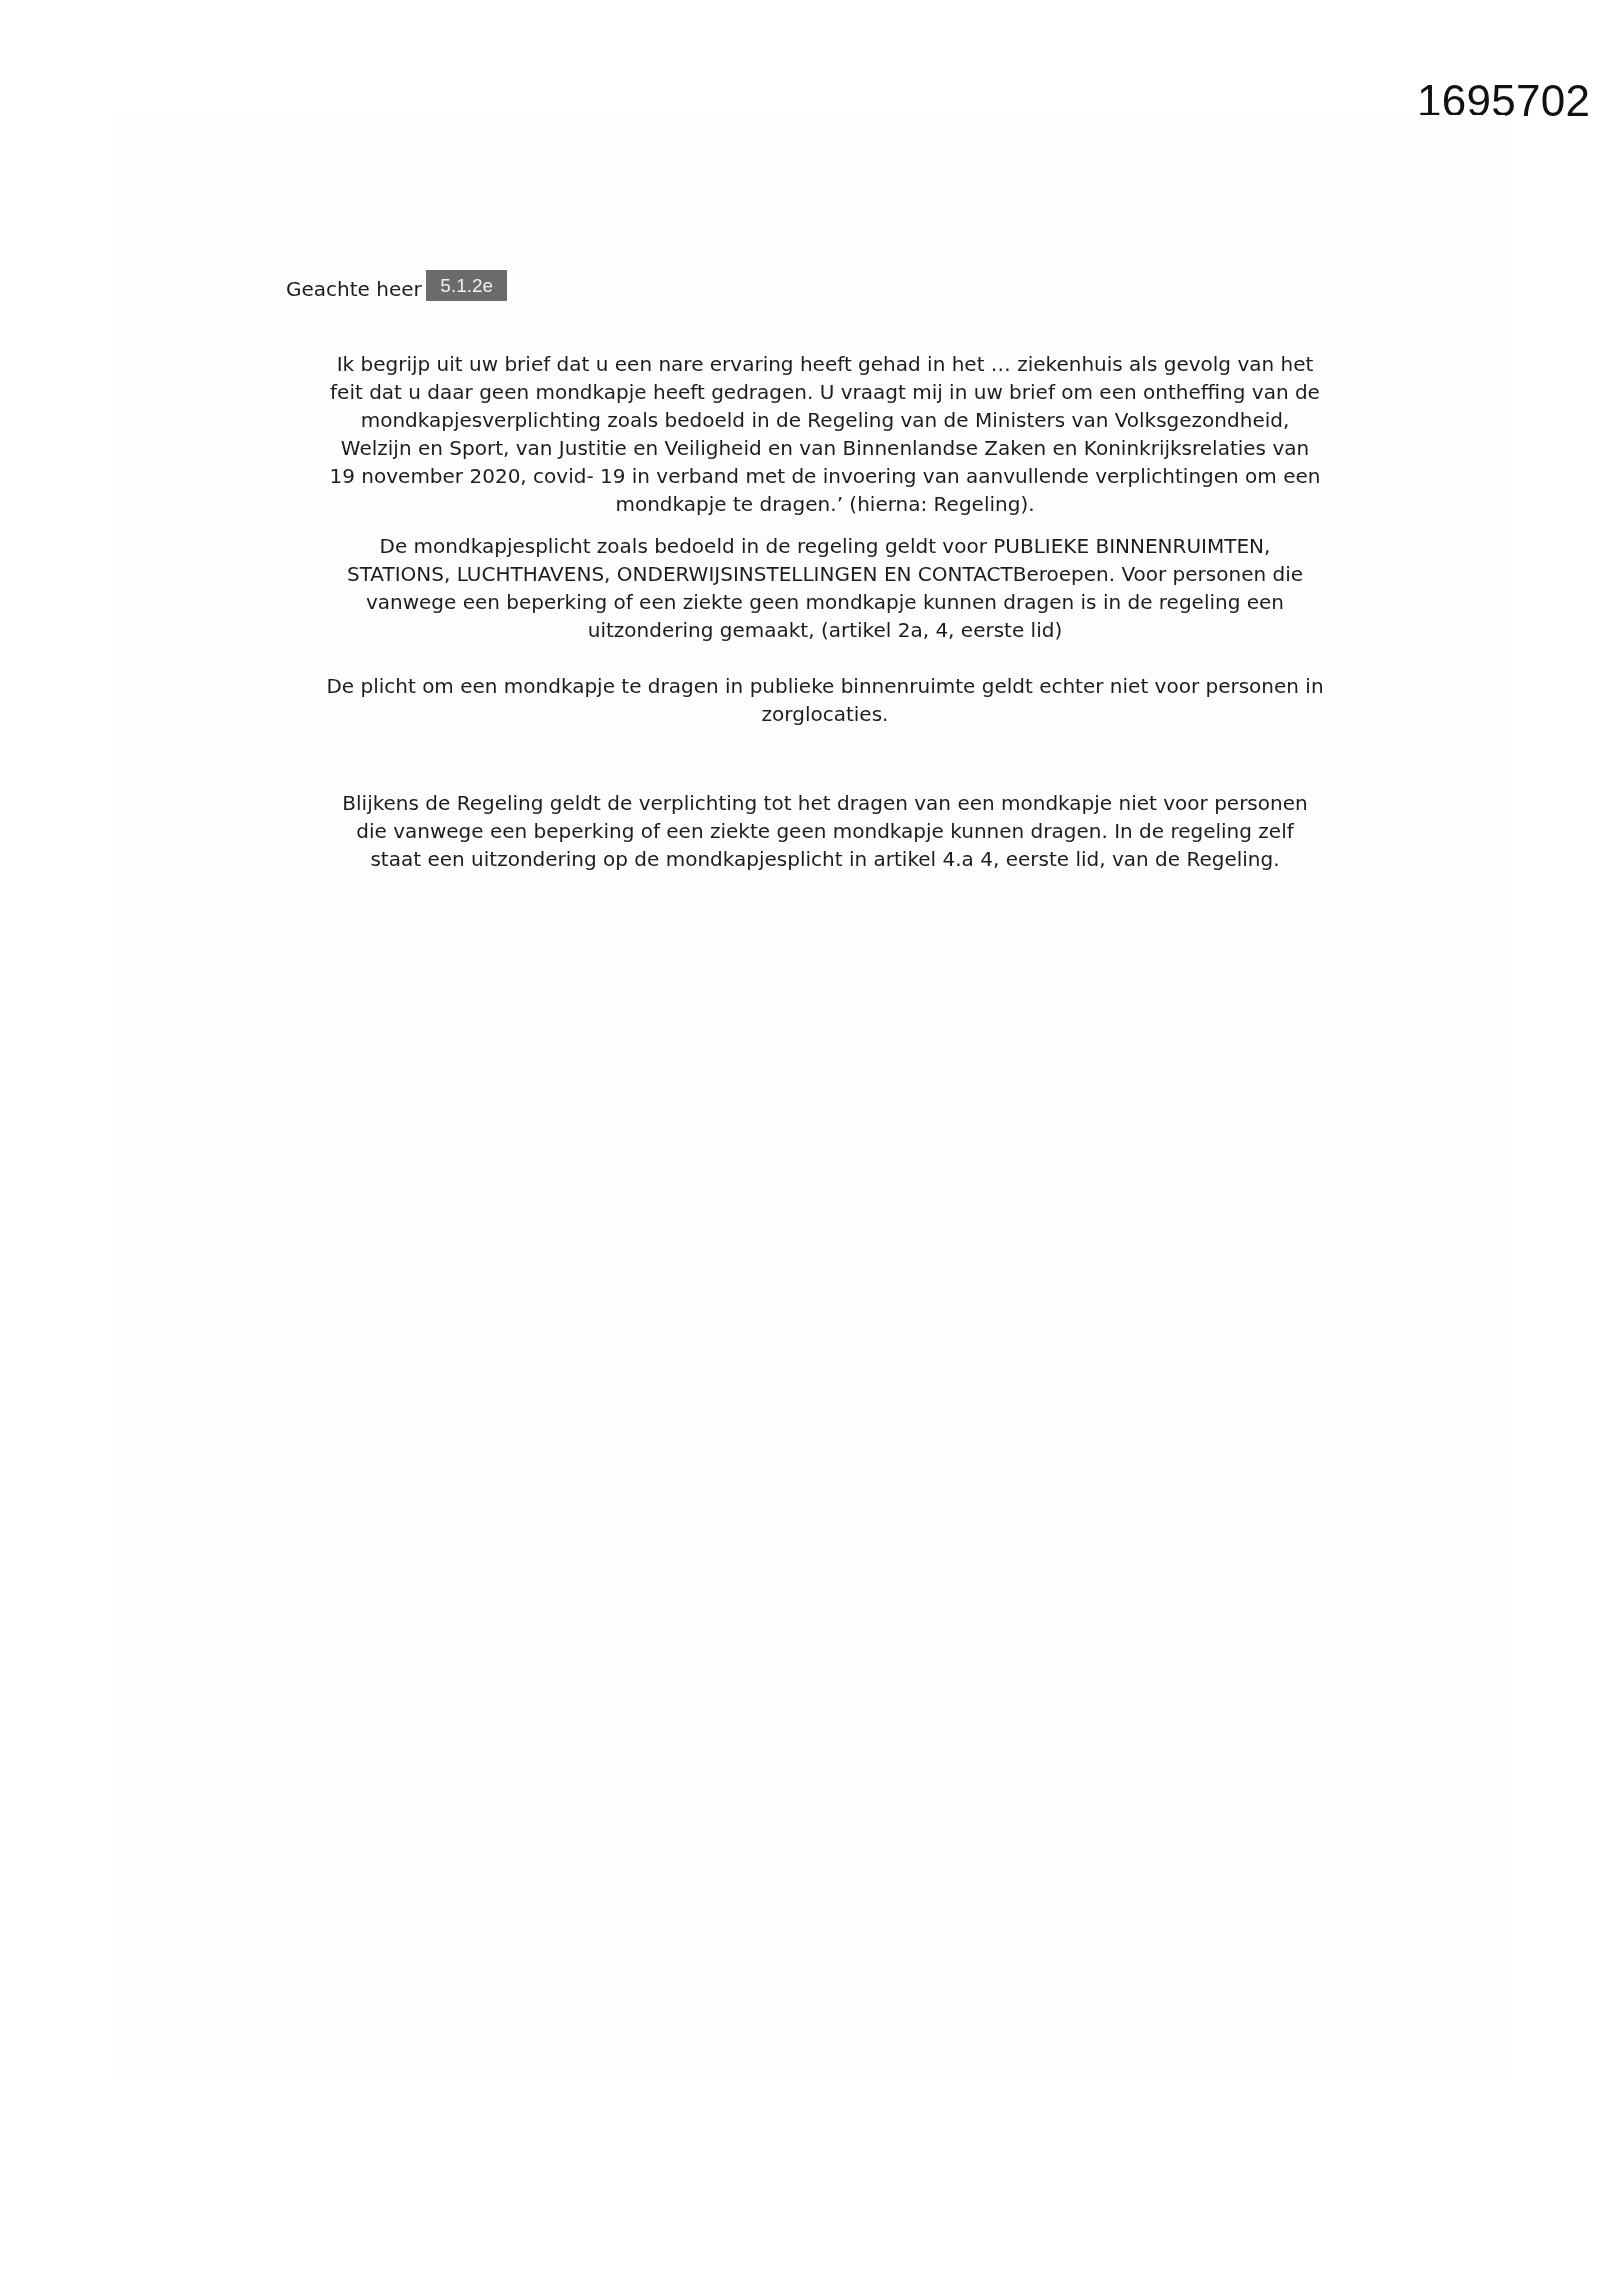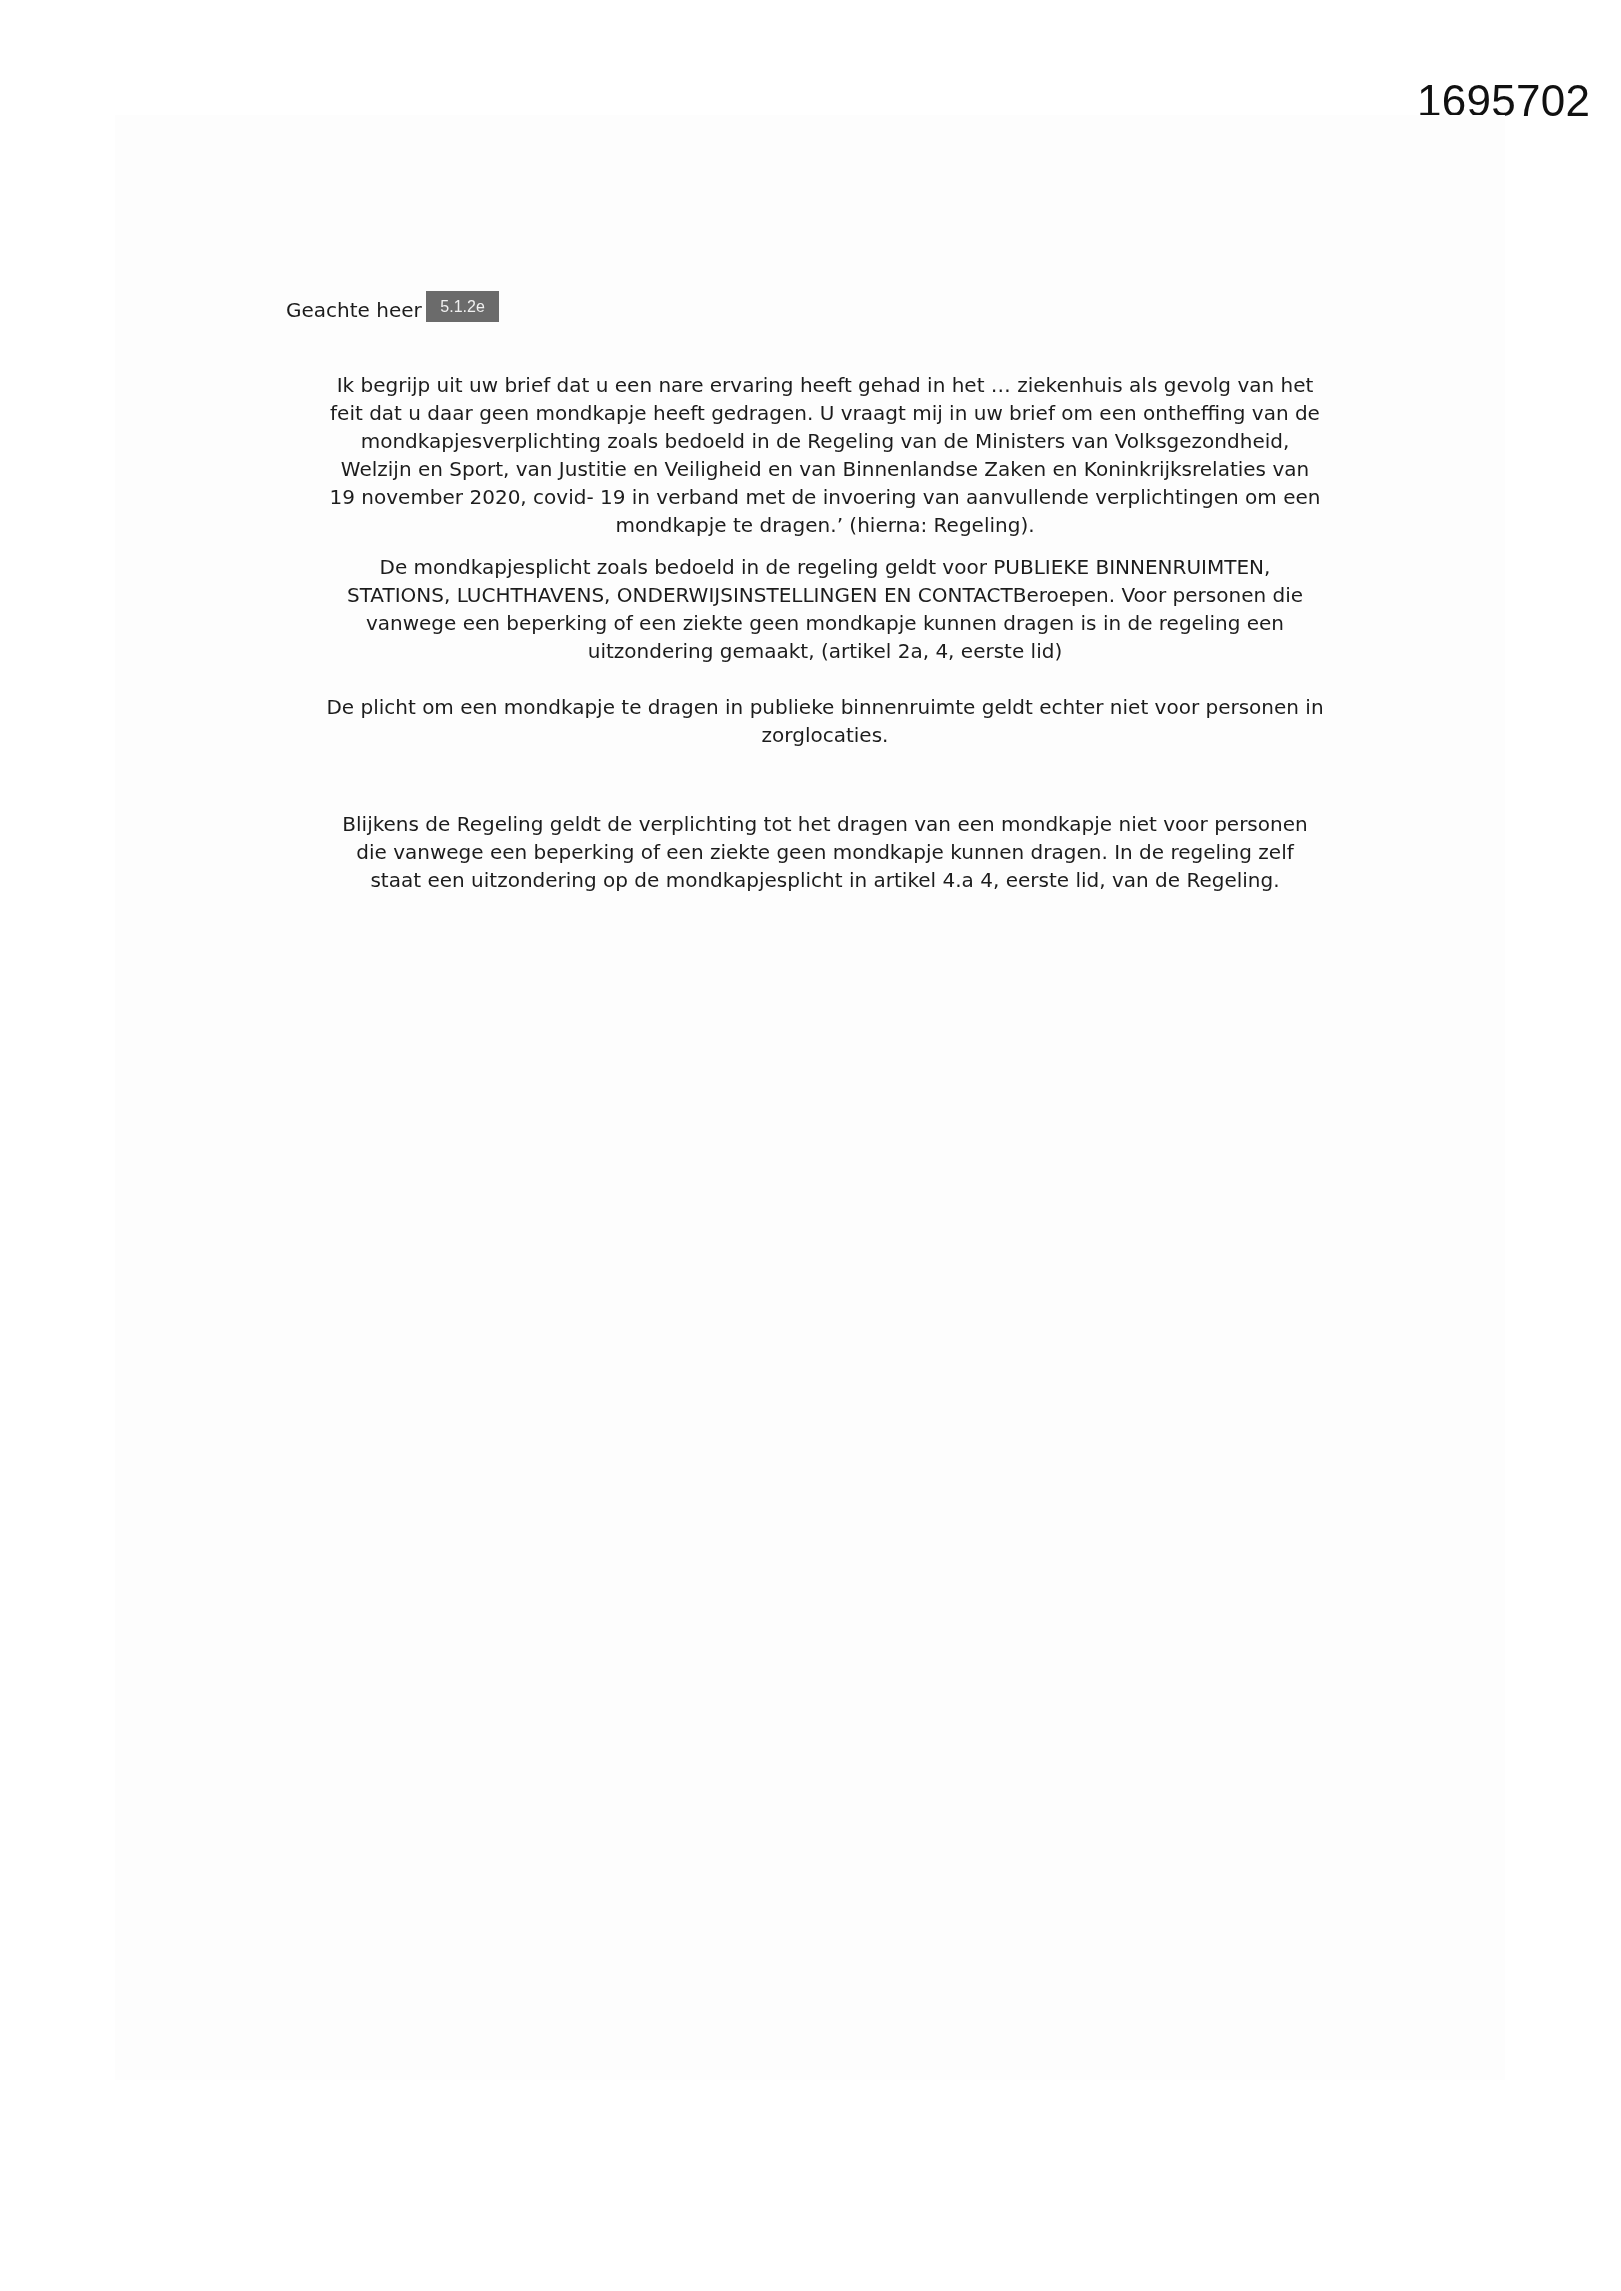--- a/index.html
+++ b/index.html
@@ -28,38 +28,38 @@
       position: absolute;
       left: 115px;
       top: 115px;
       width: 1390px;
       height: 1965px;
       background: #fdfdfd;
     }
     .letter {
       position: absolute;
       left: 286px;
-      top: 293px;
+      top: 272px;
       width: 1078px;
       font-size: 20px;
       line-height: 28px;
       color: #1c1c1c;
     }
     .salutation {
       display: flex;
       align-items: center;
       height: 33px;
       margin: 0;
     }
     .redaction {
       display: inline-block;
       background: #6b6b6b;
       color: #f0f0f0;
       font-family: "Liberation Sans", sans-serif;
-      font-size: 16px;
+      font-size: 19px;
       line-height: 31px;
       height: 31px;
       padding: 0 13.7px 0 14.7px;
       margin-left: 3.9px;
       position: relative;
       top: -2.9px;
     }
     .instruction {
       margin: 9.8px 0 0 0;
     }

